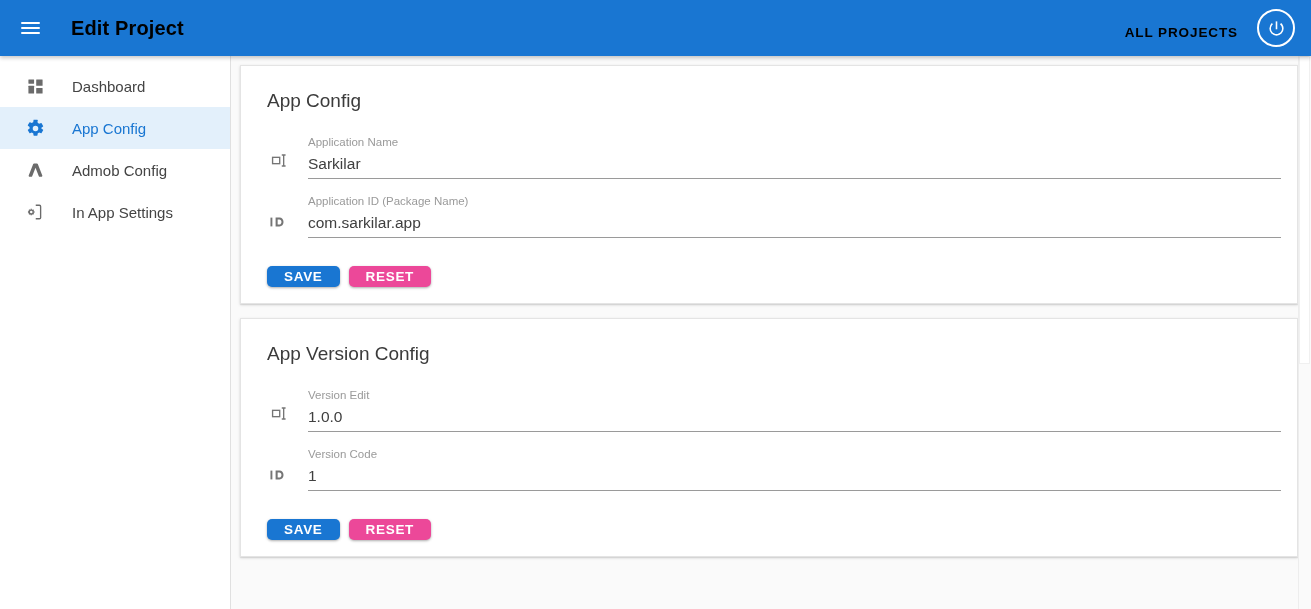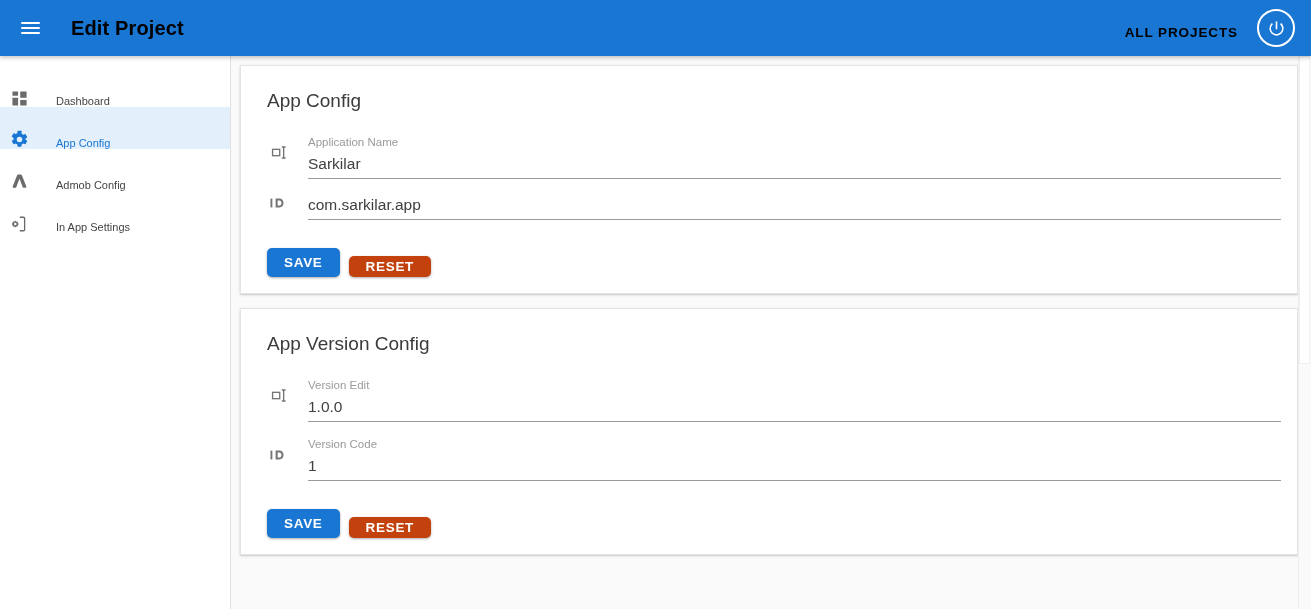--- a/index.html
+++ b/index.html
@@ -75,25 +75,25 @@
     width: 231px;
     height: 553px;
     background: #ffffff;
     border-right: 1px solid #e0e0e0;
     padding-top: 9px;
     z-index: 20;
   }
   .nav-item {
     height: 42px;
     display: flex;
-    align-items: flex-end;
-    padding-left: 6px;
+    align-items: center;
+    padding-left: 22px;
     cursor: pointer;
     color: #444444;
-    font-size: 11px;
+    font-size: 15px;
   }
   .nav-item .nav-icon {
     width: 26px;
     display: flex;
     align-items: center;
     justify-content: center;
     flex: 0 0 26px;
     color: #6b6b6b;
   }
   .nav-item .nav-label {
@@ -128,21 +128,21 @@
   }
   .card-title {
     font-size: 19px;
     color: #3b3b3b;
     margin: 8px 0 12px 10px;
     font-weight: normal;
   }
 
   .field-row {
     display: flex;
-    align-items: center;
+    align-items: flex-end;
     padding: 11px 0 0 0;
     margin: 0 0 4px 10px;
   }
   .field-icon {
     width: 26px;
     flex: 0 0 26px;
     display: flex;
     align-items: flex-end;
     justify-content: center;
     color: #757575;
@@ -181,21 +181,21 @@
     color: #ffffff;
     font-size: 13.5px;
     font-weight: bold;
     letter-spacing: .7px;
     padding: 3px 17px;
     cursor: pointer;
     box-shadow: 0 1px 3px rgba(0,0,0,.22), 0 1px 2px rgba(0,0,0,.12);
     font-family: "Liberation Sans", sans-serif;
   }
   .btn-save  { background: #1976d2; }
-  .btn-reset { background: #c2410c; margin-top: 8px; }
+  .btn-reset { background: #ec4899; }
 
   
   .scrollbar-track {
     position: absolute;
     top: 56px;
     right: 0;
     width: 13px;
     height: 553px;
     background: #fafafa;
     border-left: 1px solid #ededed;
@@ -302,20 +302,21 @@
       </div>
 
       <div class="field-row">
         <span class="field-icon">
           <svg width="22" height="14" viewBox="0 0 30 16" fill="currentColor">
             <rect x="2" y="2" width="2.6" height="12"></rect>
             <path d="M9 2h5.4c3.1 0 5.4 2.5 5.4 6s-2.3 6-5.4 6H9V2zm2.8 2.5v7h2.3c1.7 0 2.9-1.4 2.9-3.5s-1.2-3.5-2.9-3.5h-2.3z"></path>
           </svg>
         </span>
         <div class="field-body">
+          <span class="field-label">Application ID (Package Name)</span>
           <span class="field-value" placeholder="Application ID (Package Name)">com.sarkilar.app</span>
         </div>
       </div>
 
       <div class="btn-row">
         <button class="btn btn-save">SAVE</button>
         <button class="btn btn-reset">RESET</button>
       </div>
     </div>
 

